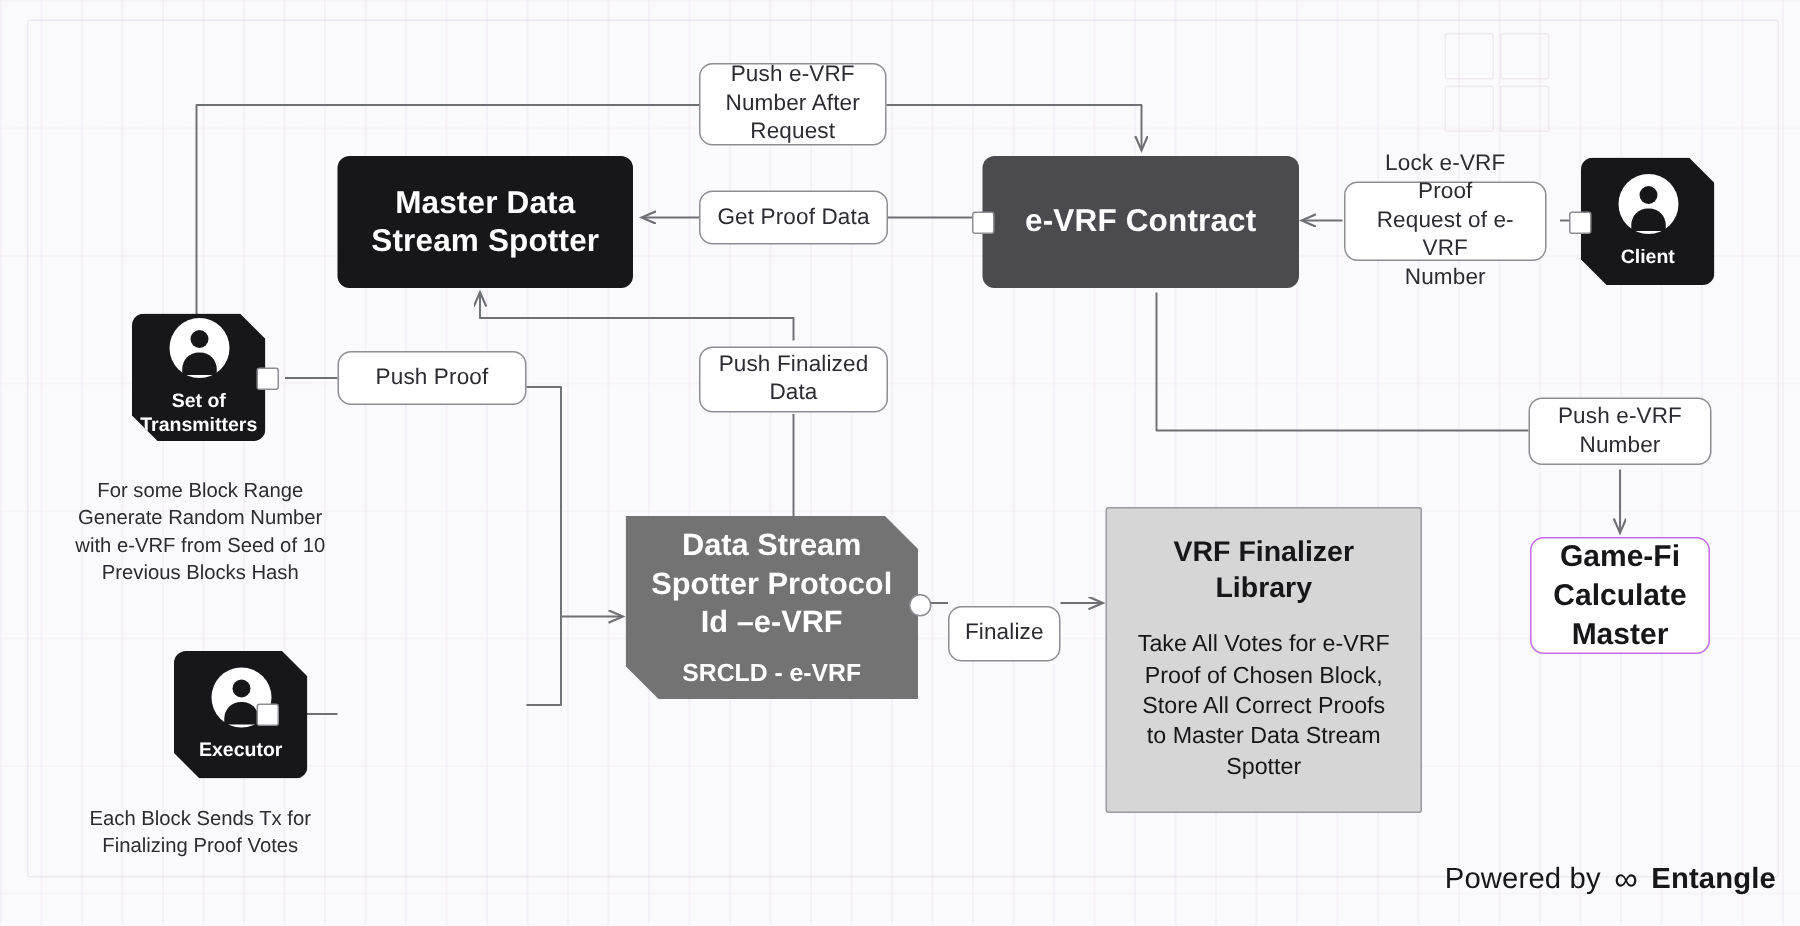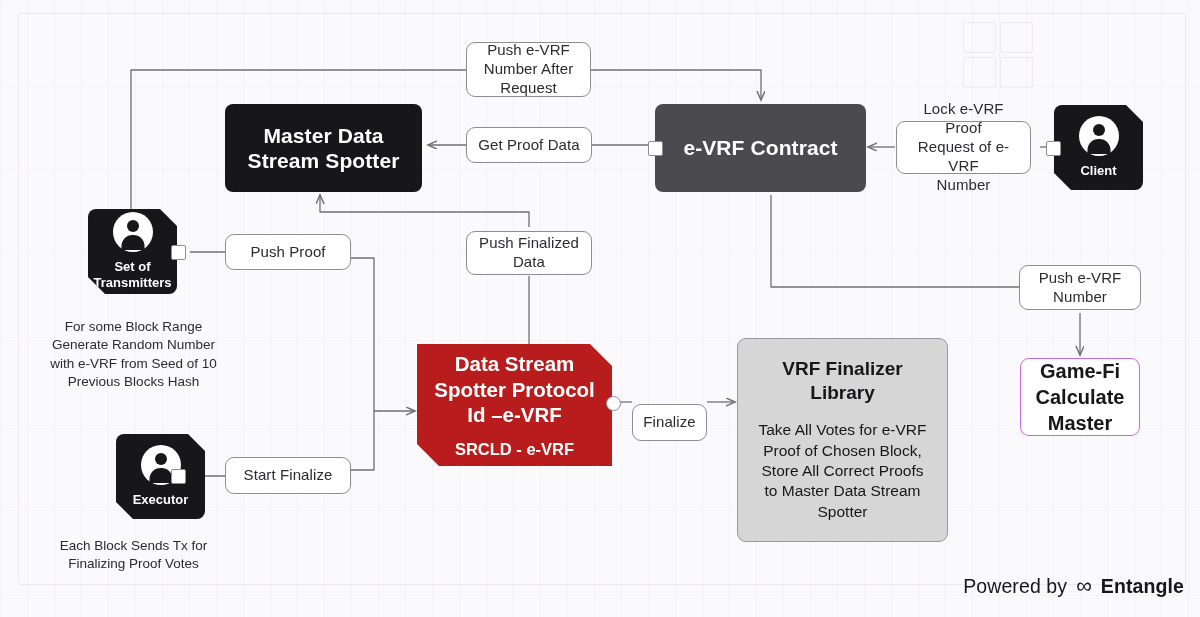--- a/index.html
+++ b/index.html
@@ -122,38 +122,38 @@
   .actor-box .avatar::after {
     content: "";
     position: absolute;
     left: 50%; top: 23px;
     transform: translateX(-50%);
     width: 23px; height: 15px;
     border-radius: 11px 11px 0 0;
     background: #17171a;
   }
   .purple-box {
-    background: #b91c1c;
+    background: #737373;
     color: #ffffff;
     font-weight: 700;
     clip-path: polygon(0 0, calc(100% - 22px) 0, 100% 22px, 100% 100%, 22px 100%, 0 calc(100% - 22px));
   }
   .purple-box .pb-main {
     font-size: 20.5px;
     line-height: 1.24;
   }
   .purple-box .pb-sub {
     font-size: 16.5px;
     font-weight: 700;
     margin-top: 12px;
   }
   .lib-box {
     background: #d6d6d6;
     border: 1.3px solid #9a9a9e;
-    border-radius: 9px;
+    border-radius: 2px;
     color: #17171a;
     padding: 18px 12px;
     justify-content: flex-start;
   }
   .lib-box .lib-title {
     font-size: 19px;
     font-weight: 700;
     line-height: 1.24;
   }
   .lib-box .lib-body {
@@ -336,23 +336,20 @@
 with e-VRF from Seed of 10
 Previous Blocks Hash</span>
   </div>
 
   <div class="node actor-box" style="left:88px; top:434px; width:89px; height:85px;margin-left:28px;">
     <div class="avatar"></div>
     <span style="white-space:pre-line">Executor</span>
   </div>
   <div class="knob-sq" style="left:171px; top:469px;"></div>
 
-  <div class="node lbl-box" style="left:225px; top:457px; width:126px; height:37px;">
-    <span>Start Finalize</span>
-  </div>
 
   <div class="caption" style="left:40px; top:537px; width:187px;">
     <span style="white-space:pre-line">Each Block Sends Tx for
 Finalizing Proof Votes</span>
   </div>
 
   <div class="node purple-box" style="left:417px; top:344px; width:195px; height:122px;">
     <span class="pb-main" style="white-space:pre-line">Data Stream
 Spotter Protocol
 Id –e-VRF</span>

